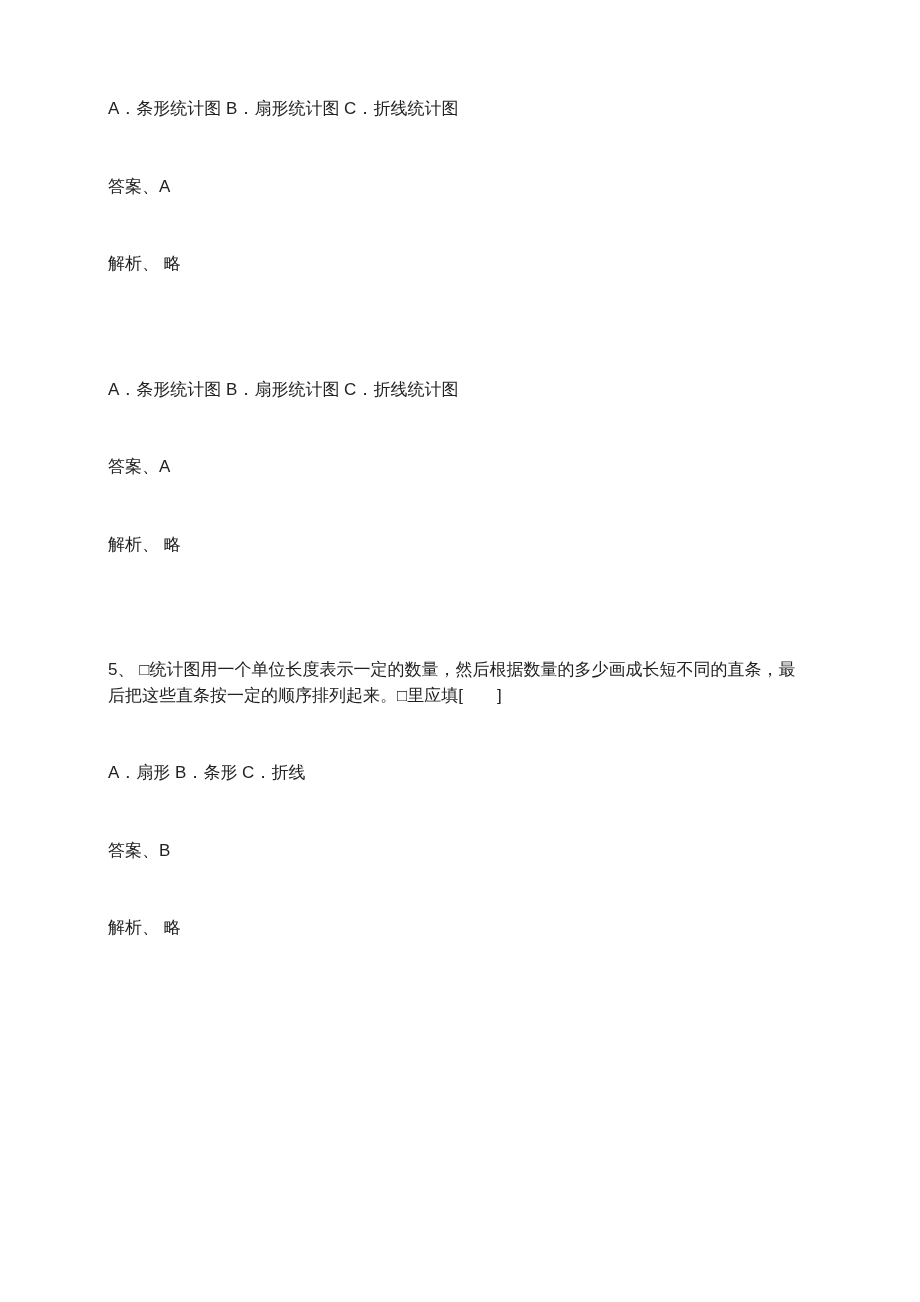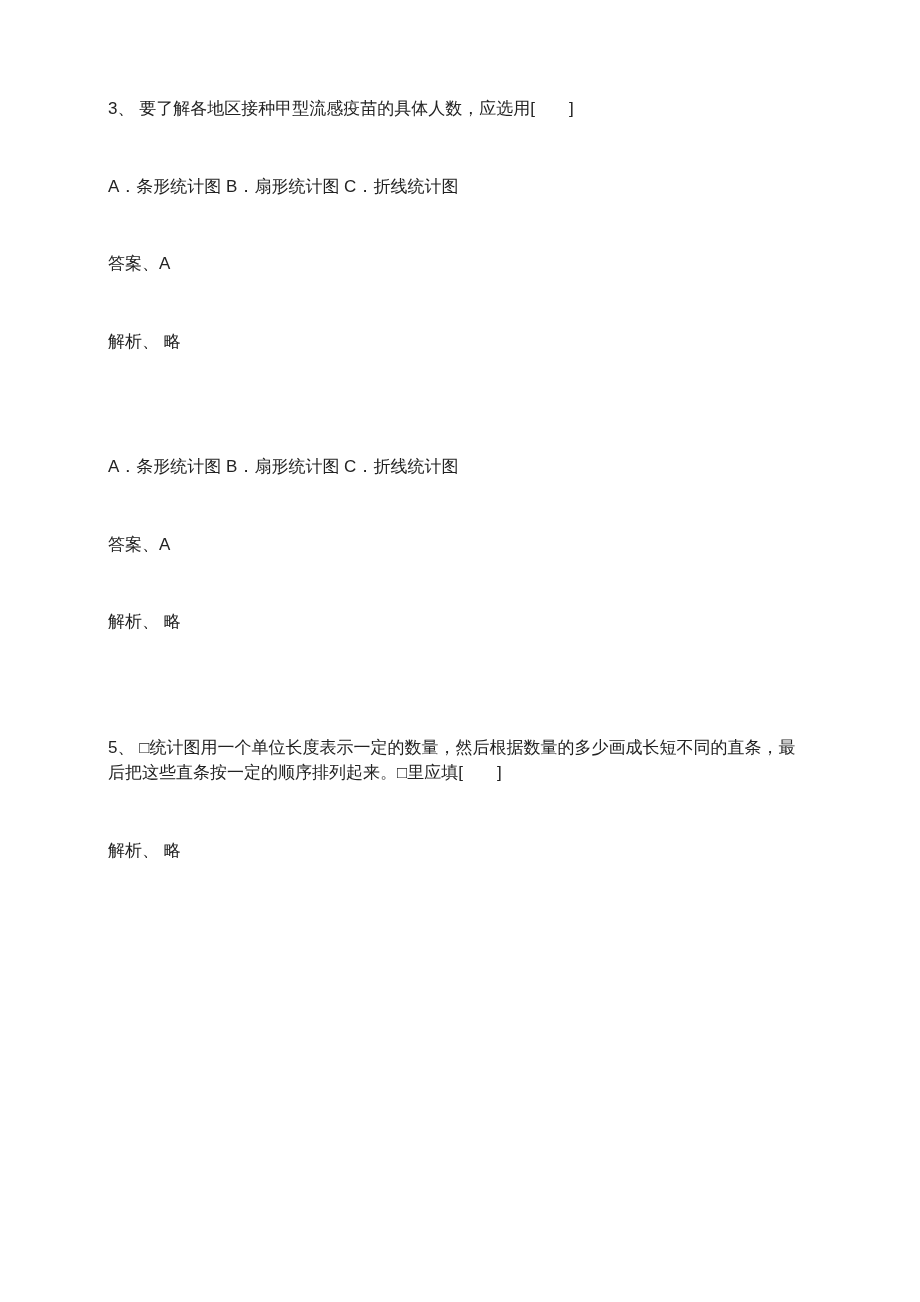--- a/index.html
+++ b/index.html
@@ -25,39 +25,40 @@
   }
   .gap-large {
     margin-bottom: 100px;
   }
 </style>
 </head>
 <body>
 
 <div class="page">
 
-  <div class="block question">
-    <span class="num">3、</span><span> 要了解各地区接种甲型流感疫苗的具体人数，应选用[　　]</span>
-  </div>
   <div class="block">A．条形统计图 B．扇形统计图 C．折线统计图</div>
   <div class="block">
     <span>答案、</span><span>A</span>
   </div>
   <div class="block gap-large">
     <span>解析、</span><span> 略</span>
   </div>
 
   <div class="block">A．条形统计图 B．扇形统计图 C．折线统计图</div>
   <div class="block">
     <span>答案、</span><span>A</span>
   </div>
   <div class="block gap-large">
     <span>解析、</span><span> 略</span>
   </div>
 
   <div class="block question">
     <span class="num">5、</span><span> □统计图用一个单位长度表示一定的数量，然后根据数量的多少画成长短不同的直条，最后把这些直条按一定的顺序排列起来。□里应填[　　]</span>
   </div>
+  <div class="block">A．扇形 B．条形 C．折线</div>
+  <div class="block">
+    <span>答案、</span><span>B</span>
+  </div>
   <div class="block">
     <span>解析、</span><span> 略</span>
   </div>
 
 </div>
 
 </body></html>

